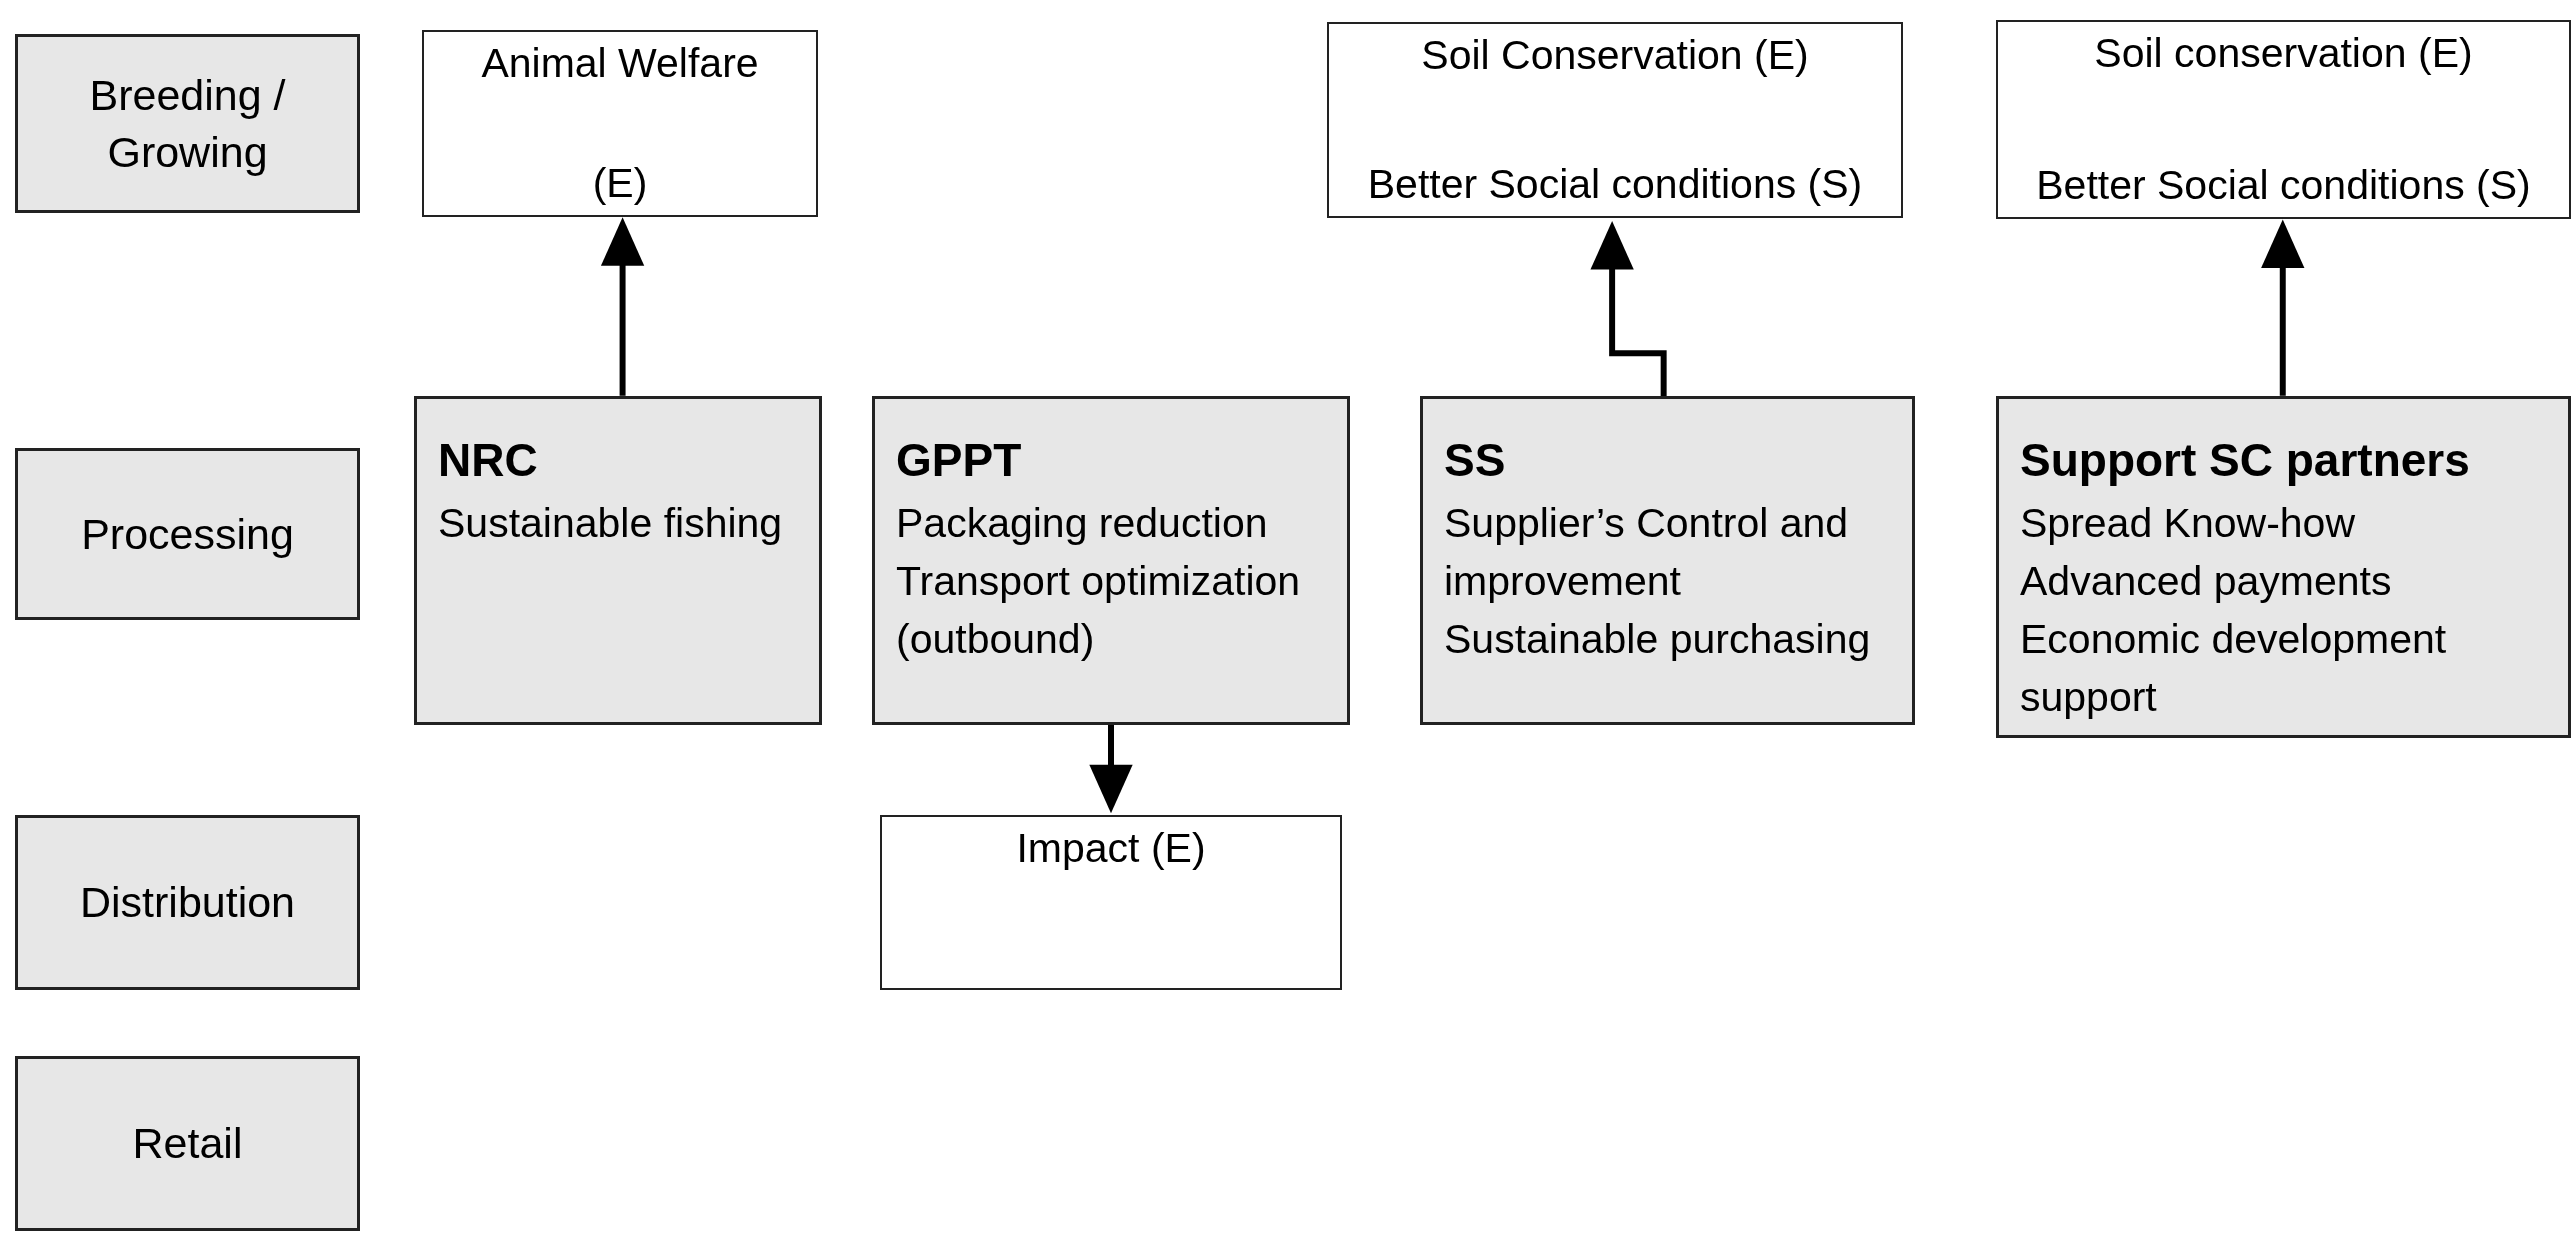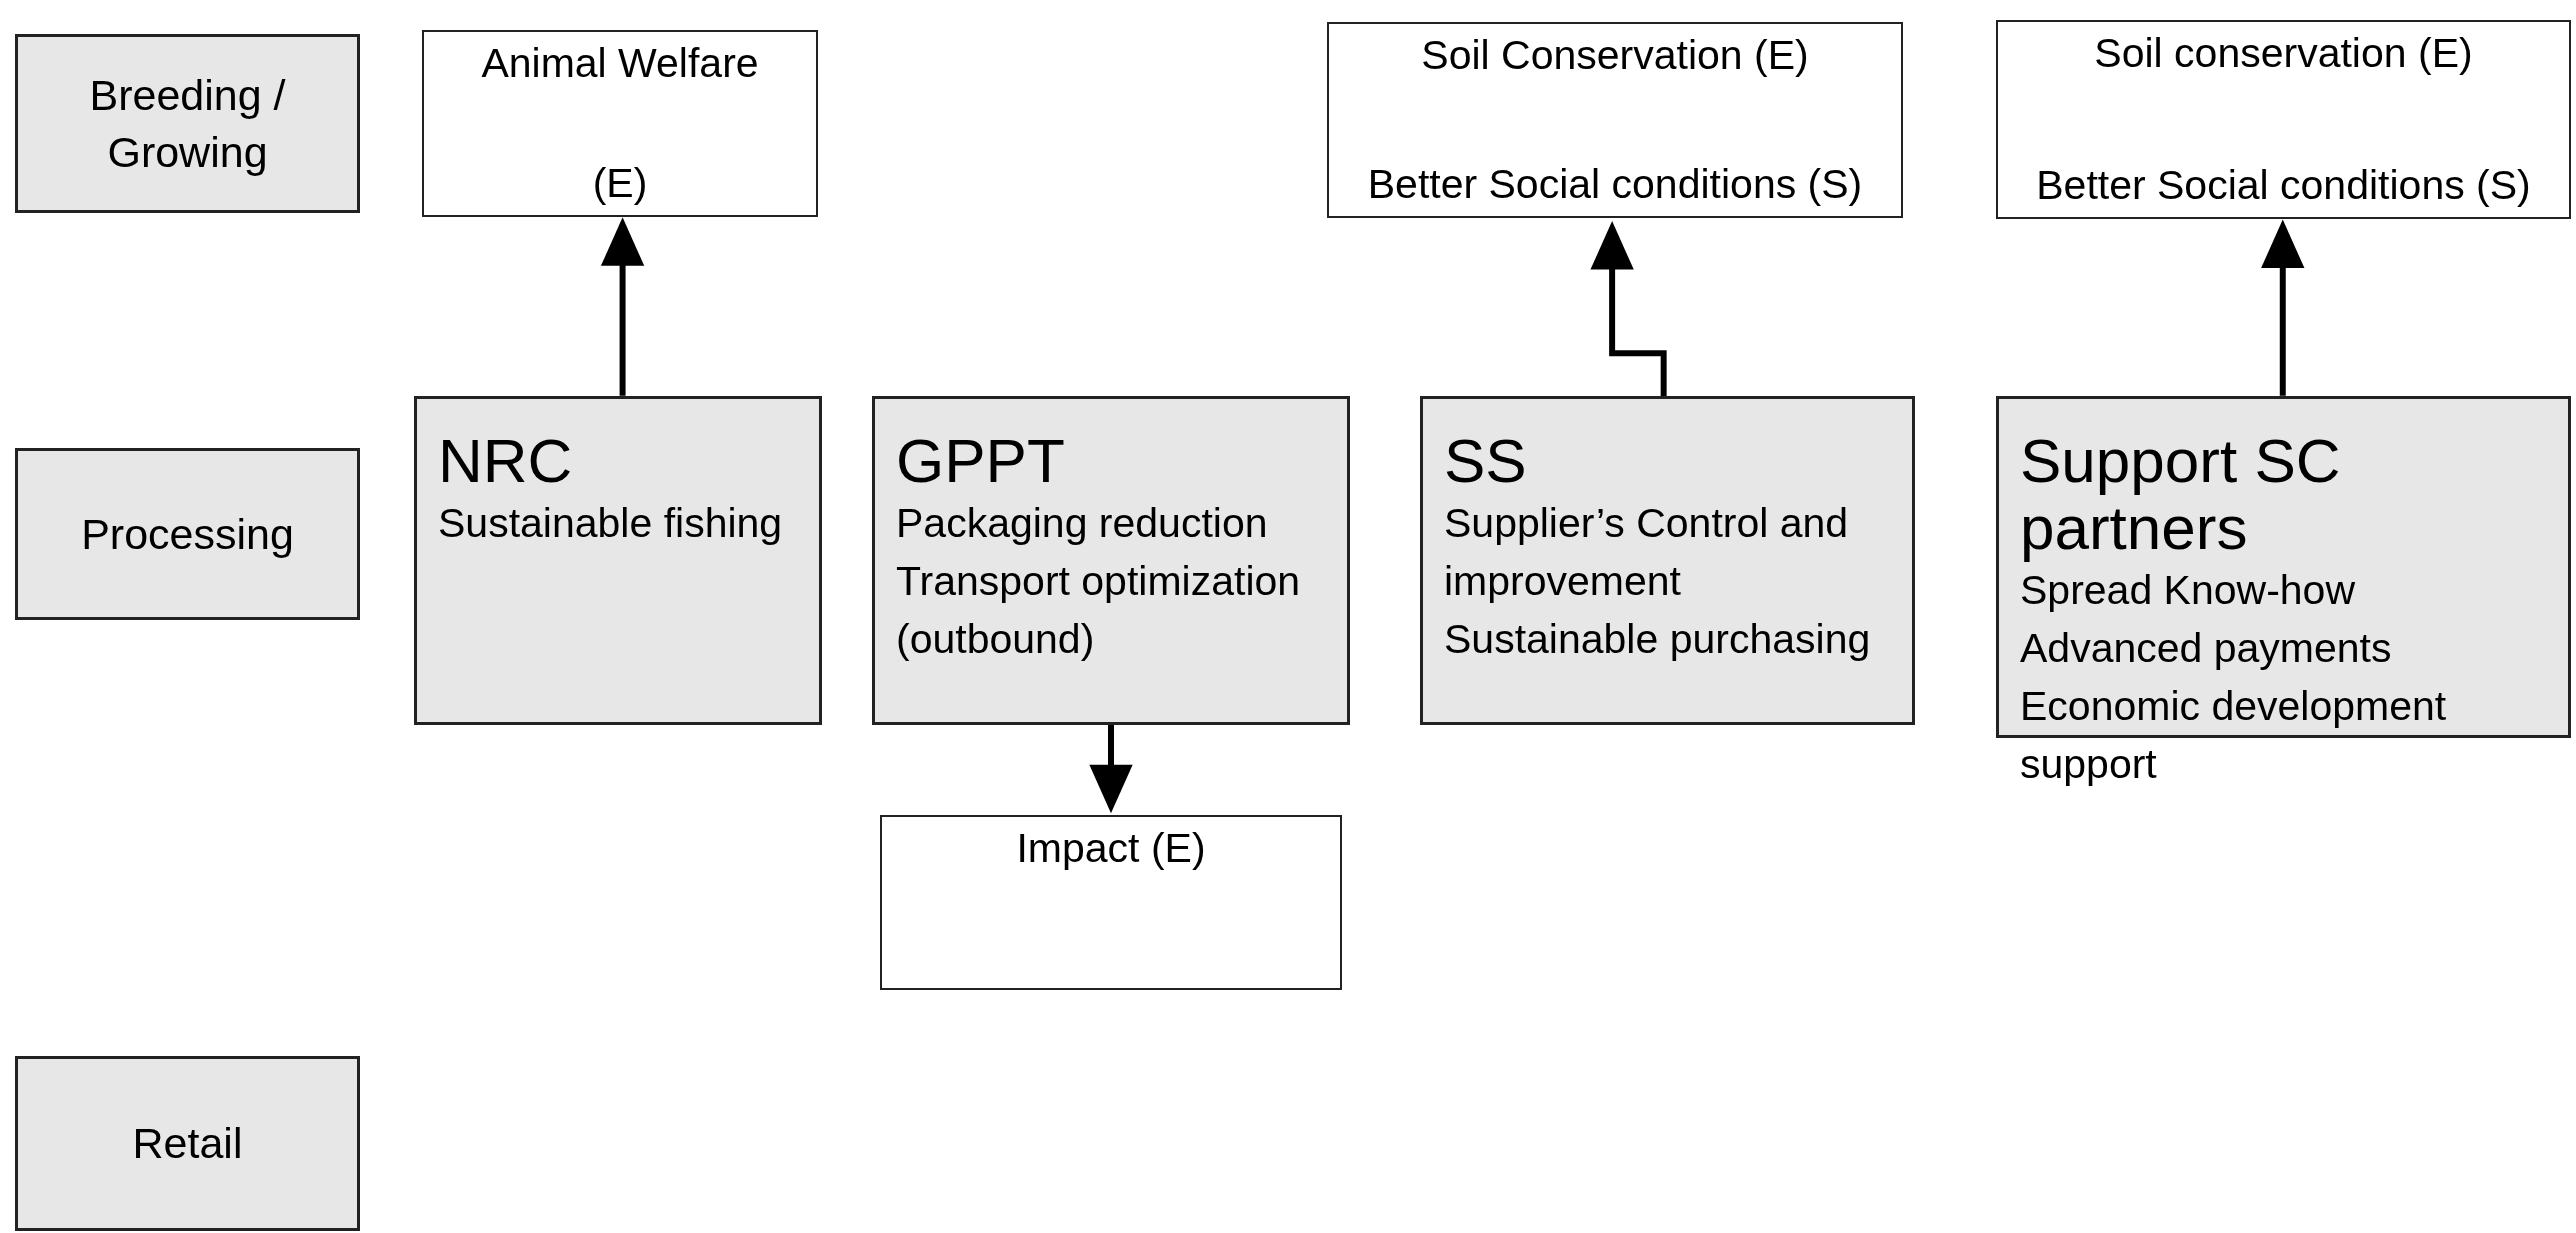--- a/index.html
+++ b/index.html
@@ -48,22 +48,22 @@
     text-align:center;
     font-size:41px;
     line-height:63px;
   }
   .initiative-box{
     background:var(--box_fill_gray);
     padding:28px 7.5px 0 21px;
     font-size:41px;
   }
   .initiative-title{
-    font-weight:normal;
-    font-size:62px;
+    font-weight:bold;
+    font-size:46px;
     line-height:67px;
   }
   .initiative-line{
     line-height:58px;
   }
   svg.arrows{
     position:absolute;
     left:0;top:0;
     width:2576px;
     height:1233px;
@@ -107,20 +107,23 @@
     <div>
       <div>Breeding /</div>
       <div>Growing</div>
     </div>
   </div>
 
   <div class="box stage-box" style="left:15px;top:448px;width:345px;height:172px">
     <div>Processing</div>
   </div>
 
+  <div class="box stage-box" style="left:15px;top:815px;width:345px;height:175px">
+    <div>Distribution</div>
+  </div>
 
   <div class="box stage-box" style="left:15px;top:1056px;width:345px;height:175px">
     <div>Retail</div>
   </div>
 
   <div class="box outcome-box" style="left:422px;top:30px;width:396px;height:187px">
     <div>Animal Welfare</div>
     <div>(E)</div>
   </div>
 

